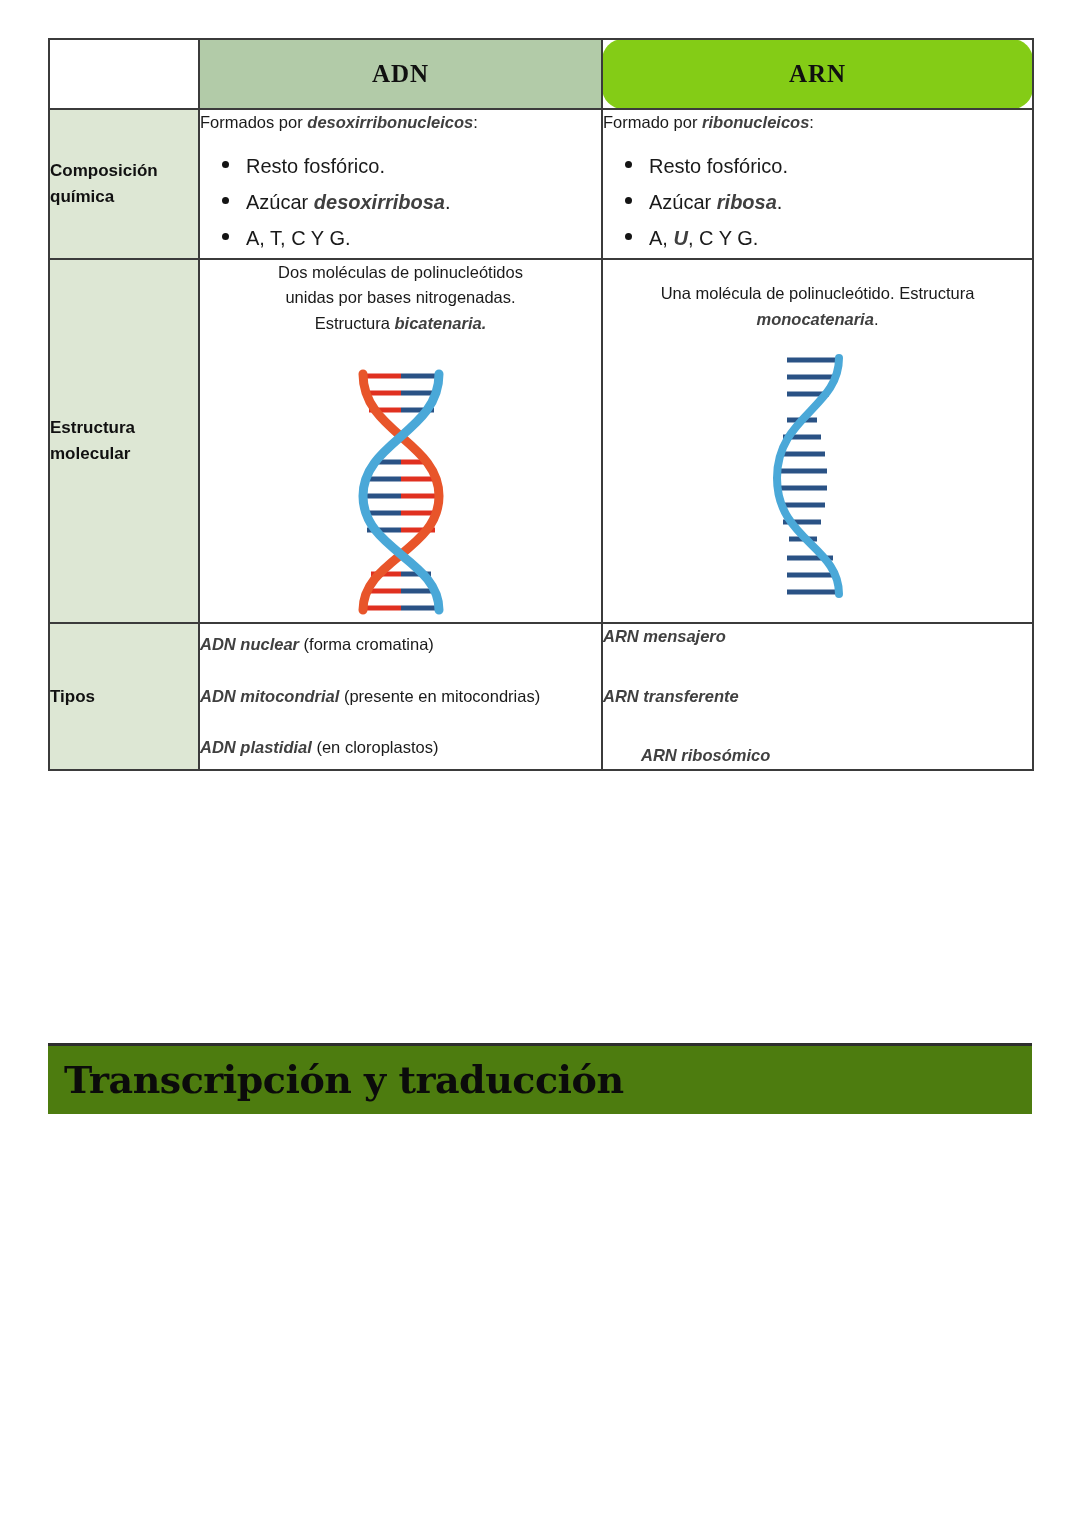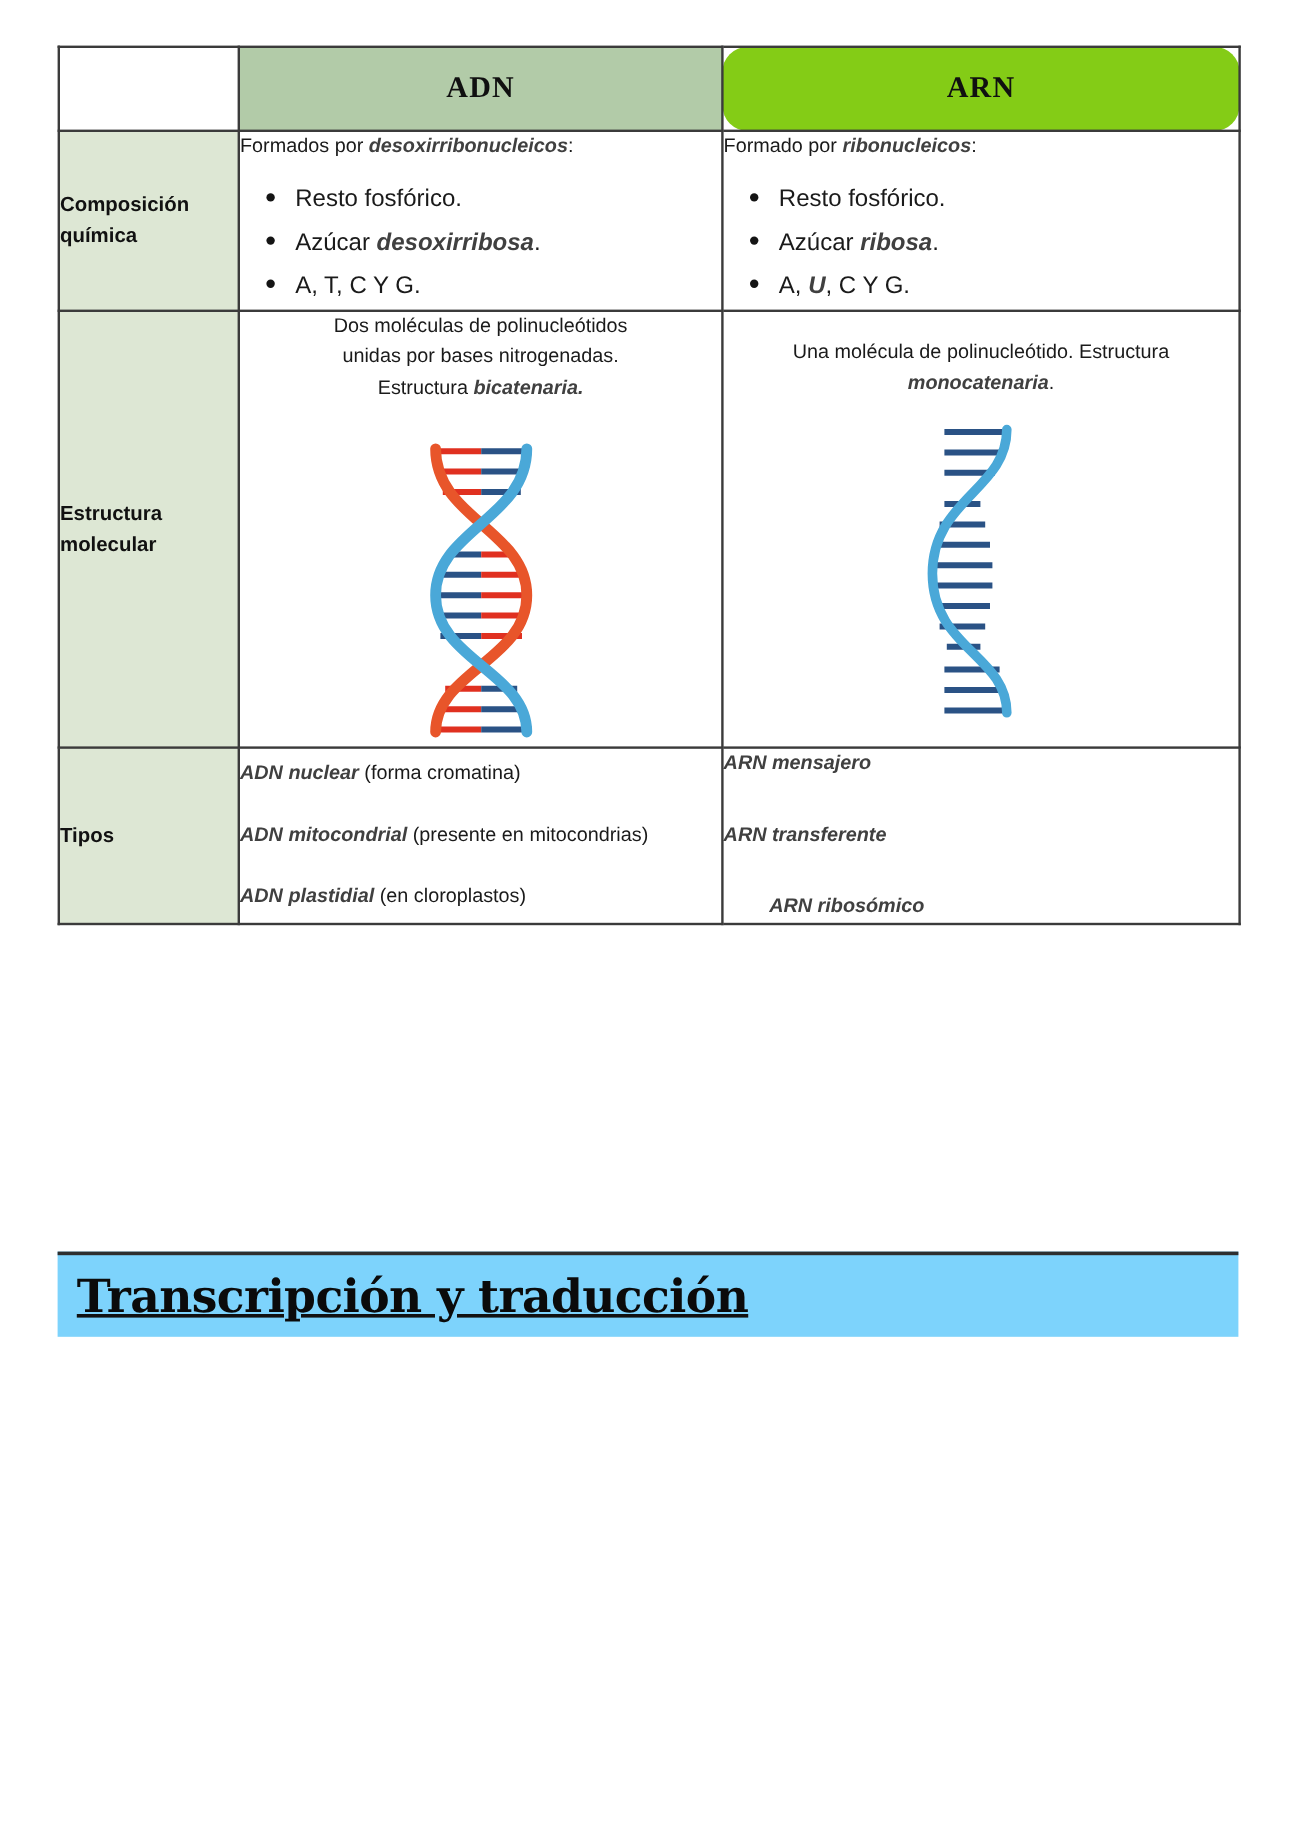--- a/index.html
+++ b/index.html
@@ -125,25 +125,24 @@
   .tipos-arn p { margin: 0 0 34px 0; }
   .tipos-arn p:last-child { margin-bottom: 0; padding-left: 38px; }
 
   
   .banner {
     position: absolute;
     left: 48px;
     top: 1043px;
     width: 984px;
     height: 68px;
-    background: #7dd3fc;
+    background: #4d7c0f;
     border-top: 3px solid #2e2e2e;
     display: flex;
     align-items: center;
-    text-decoration: underline;
   }
   .banner h1 {
     margin: 0;
     padding-left: 16px;
     font-family: "DejaVu Serif", "Liberation Serif", serif;
     font-weight: bold;
     font-size: 38px;
     letter-spacing: -0.5px;
     color: #0b0b0b;
     line-height: 1;

